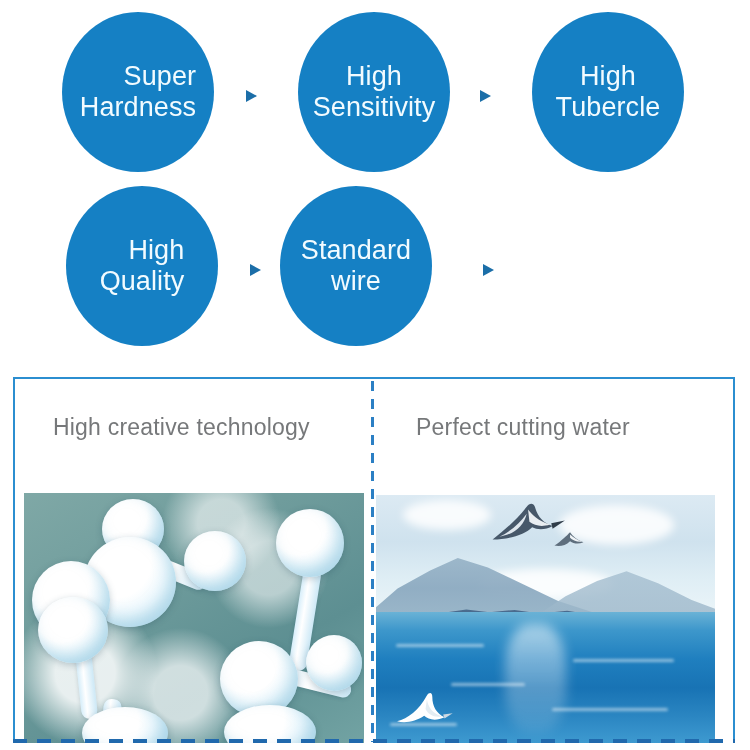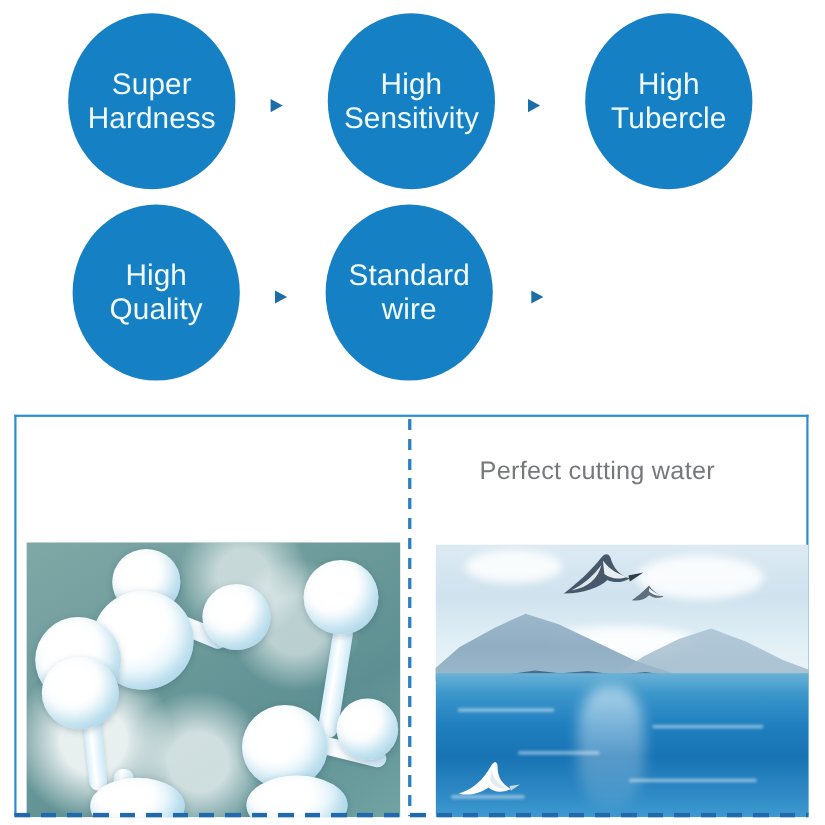--- a/index.html
+++ b/index.html
@@ -27,25 +27,25 @@
     font-size:27px;
     line-height:1.14;
     letter-spacing:.1px;
     box-sizing:border-box;
     padding:0 4px;
   }
   .circle .lbl{display:block;white-space:pre-line;}
 
   .c-r1{top:12px;}
   .c-r2{top:186px;}
-  .col1{left:62px;}
+  .col1{left:62px;text-align:right;}
   .col2{left:298px;}
   .col3{left:532px;}
   .c-r2.col1{left:66px;}
-  .c-r2.col2{left:296px;}
+  .c-r2.col2{left:280px;}
 
   .arrow{
     position:absolute;
     width:0;height:0;
     border-top:6px solid transparent;
     border-bottom:6px solid transparent;
     border-left:11px solid #1b6ea8;
   }
   .a1{left:246px;top:90px;}
   .a2{left:480px;top:90px;}
@@ -65,21 +65,21 @@
     position:absolute;left:13px;top:739px;width:722px;height:4px;
     background-image:repeating-linear-gradient(to right,#2069ad 0 14px,rgba(0,0,0,0) 14px 24px);
   }
   #panel-divider{
     position:absolute;left:371px;top:381px;width:3px;height:361px;
     background-image:repeating-linear-gradient(to bottom,#2b7fc4 0 10px,rgba(0,0,0,0) 10px 18px);
   }
 
   .halfcell{position:absolute;top:0;height:100%;box-sizing:border-box;}
   .half-left{left:0;width:359px;}
-  .half-right{left:361px;width:359px;}
+  .half-right{left:341px;width:359px;}
 
   .cap{
     position:absolute;top:35px;
     color:#76787a;
     font-size:23px;
     letter-spacing:.2px;
     white-space:nowrap;
   }
   .half-left .cap{left:38px;}
   .half-right .cap{left:60px;}
@@ -200,20 +200,21 @@
 wire</span>
     </div>
 
     <div class="arrow a4"></div>
 
   </div>
 
   <div id="panel">
 
     <div class="halfcell half-left">
+      <div class="cap">High creative technology</div>
 
       <div class="photo photo-left">
         <div class="ice-bg"></div>
 
         <div class="stem" style="left:52px;top:108px;width:16px;height:118px;transform:rotate(-6deg);"></div>
         <div class="stem" style="left:126px;top:72px;width:58px;height:17px;transform:rotate(22deg);"></div>
         <div class="stem" style="left:272px;top:74px;width:18px;height:104px;transform:rotate(9deg);"></div>
         <div class="stem" style="left:258px;top:182px;width:70px;height:16px;transform:rotate(14deg);"></div>
         <div class="stem" style="left:78px;top:206px;width:18px;height:58px;transform:rotate(4deg);"></div>
 

